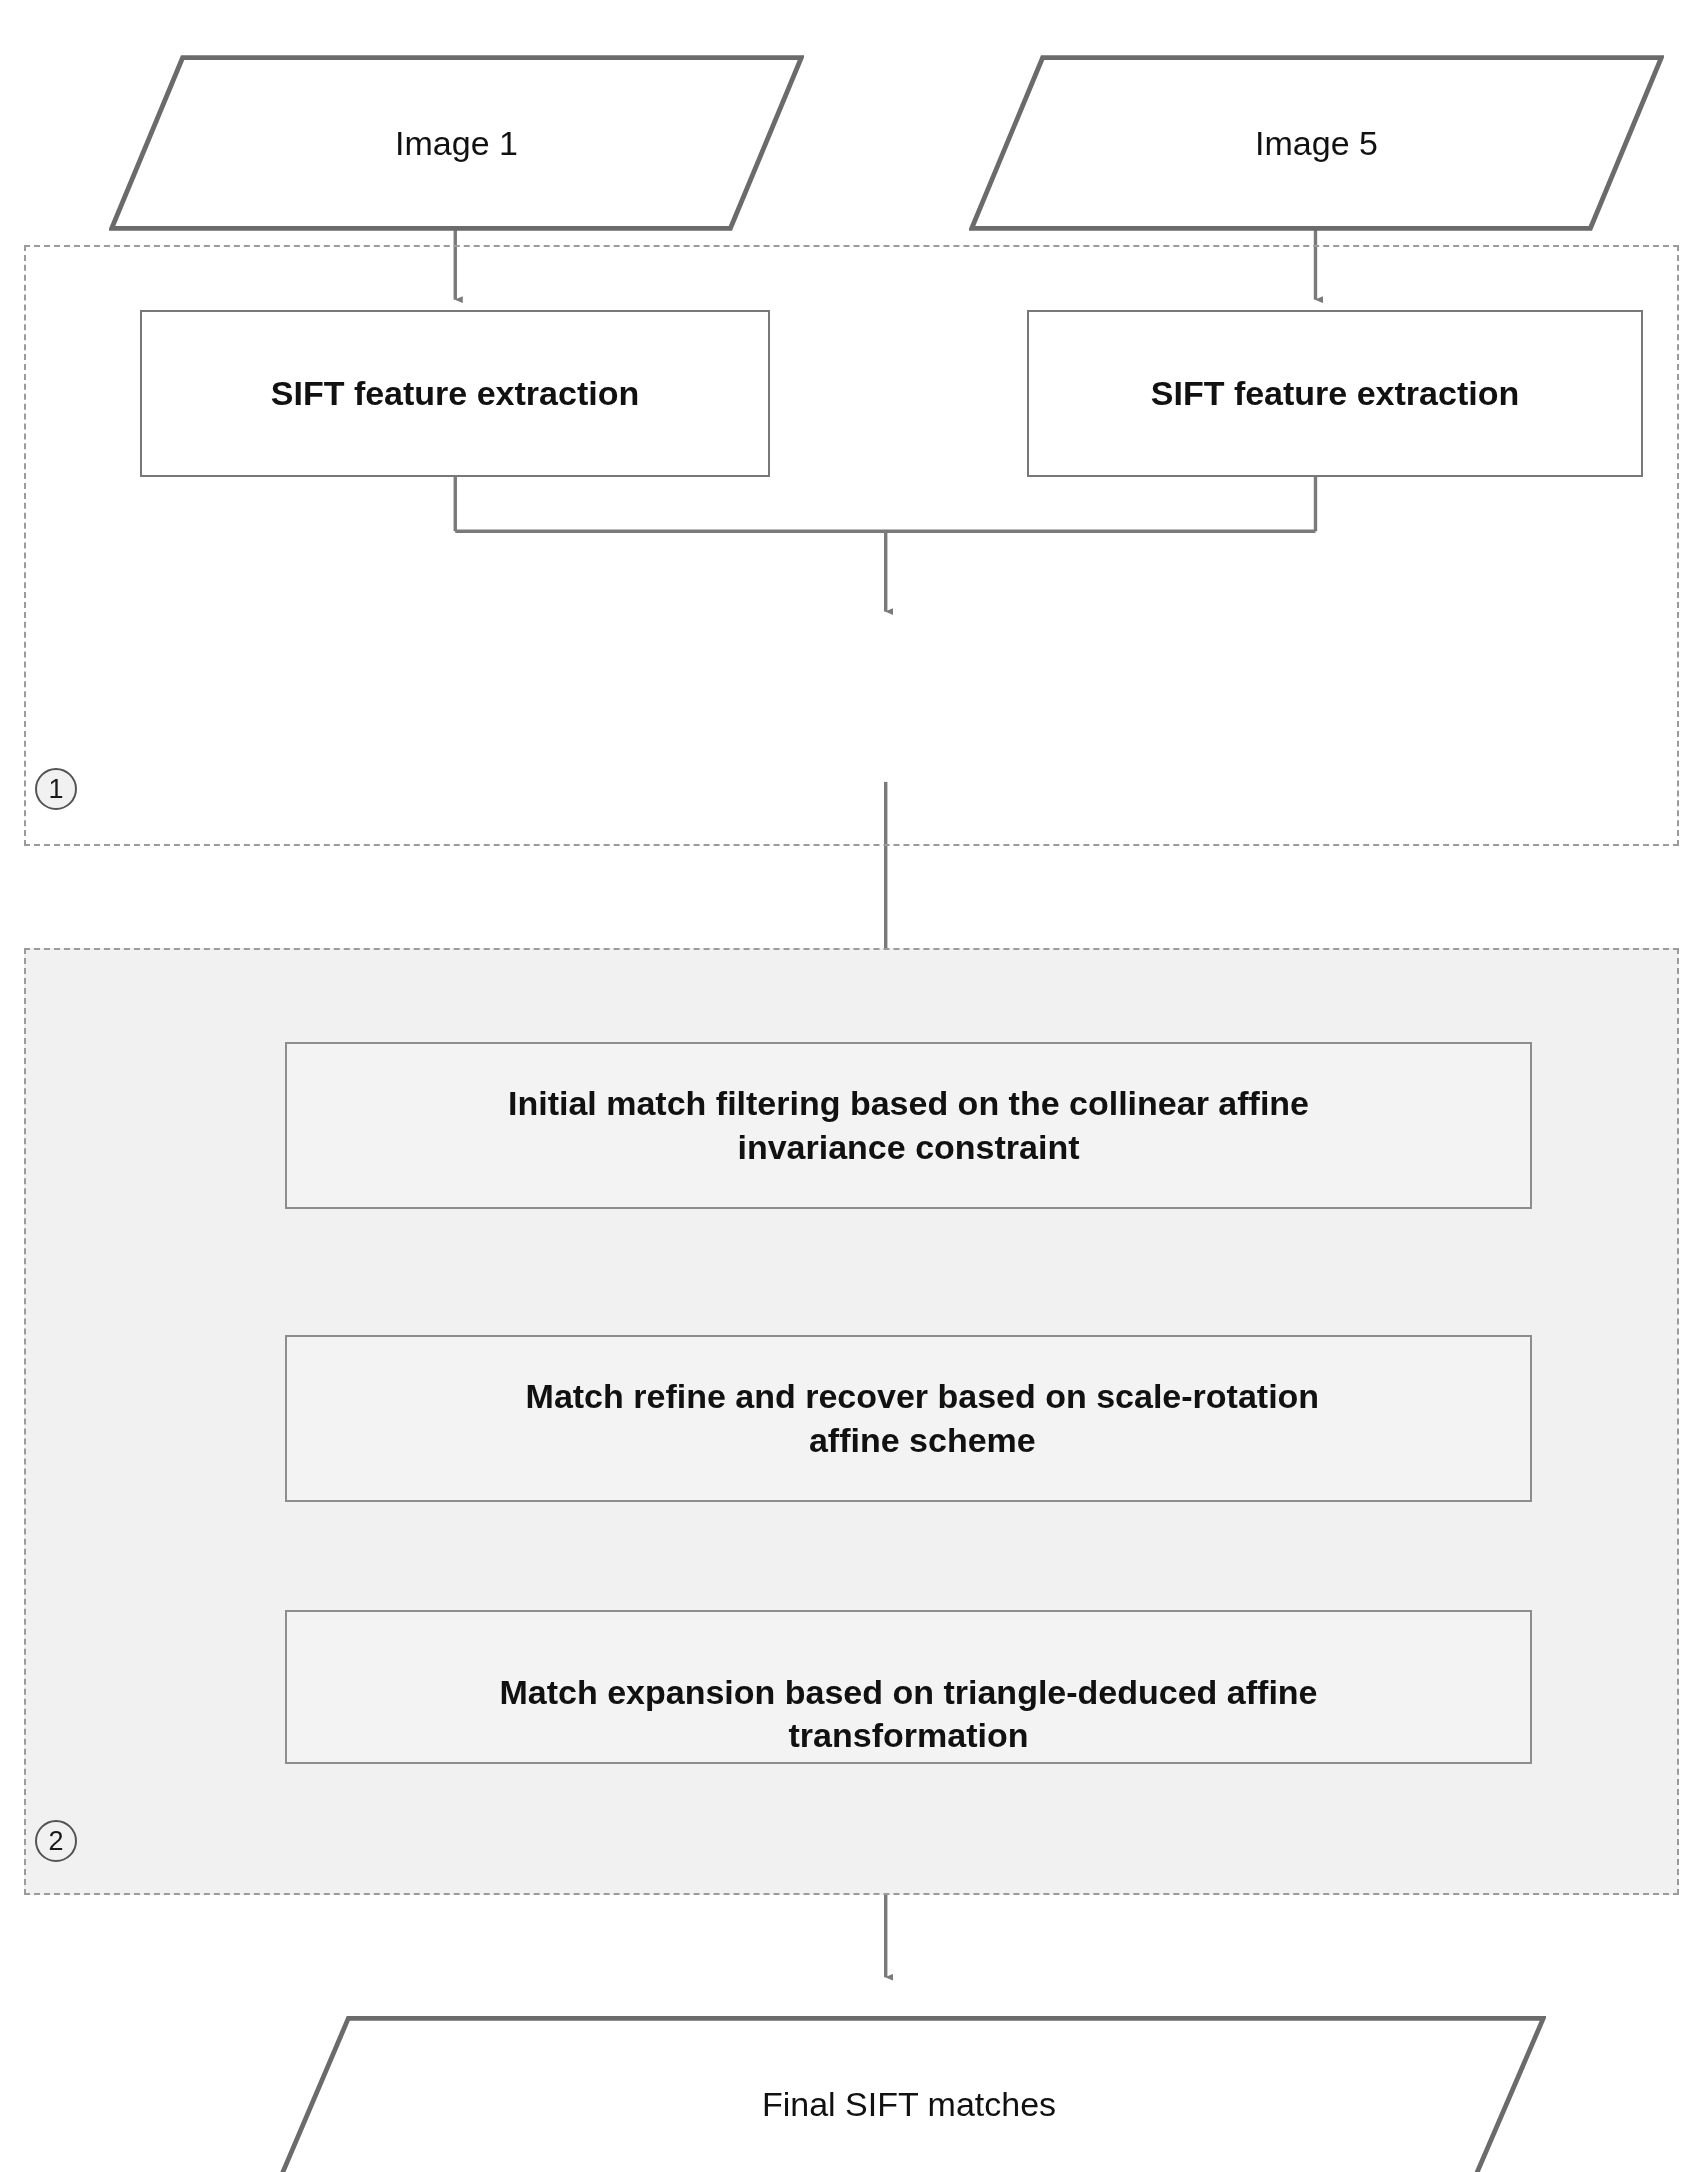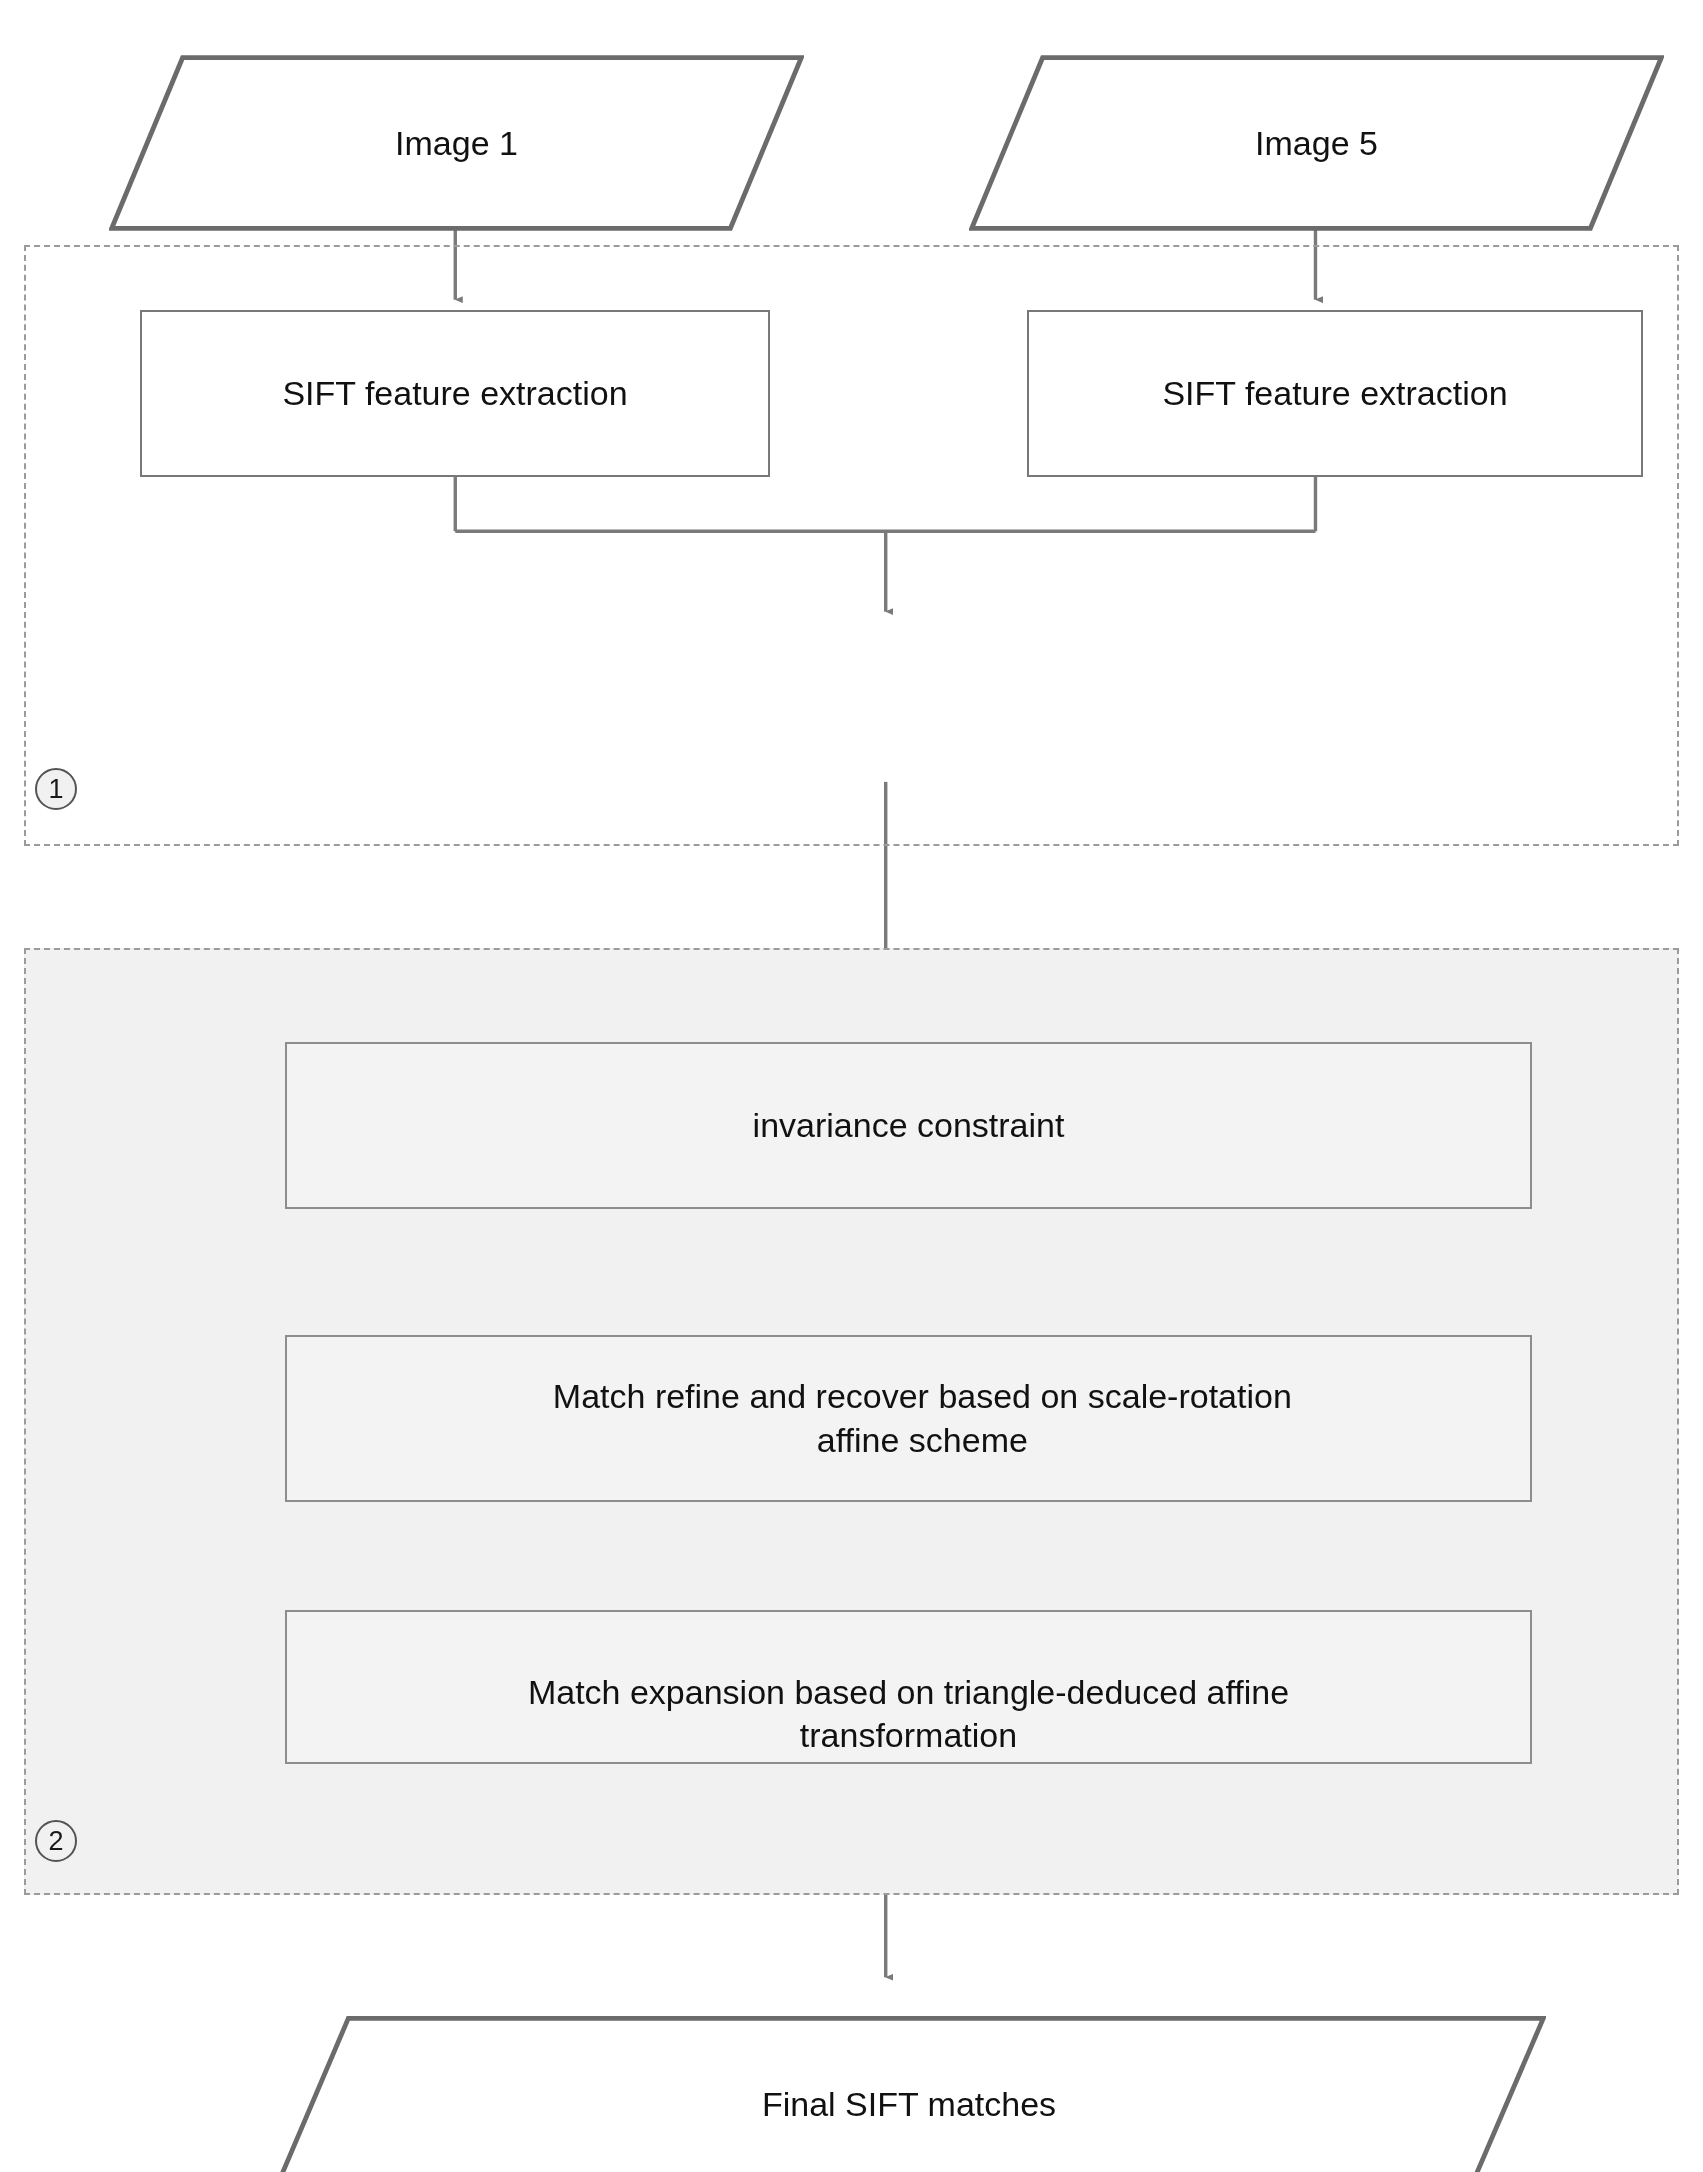--- a/index.html
+++ b/index.html
@@ -50,20 +50,21 @@
     position: absolute;
     box-sizing: border-box;
     display: flex;
     align-items: center;
     justify-content: center;
     text-align: center;
     color: #111111;
     font-size: 34px;
     line-height: 1.28;
     padding: 4.1px 12.3px;
+    font-weight: bold;
   }
   .node.process {
     border: 2.7px solid #787878;
     background: #ffffff;
   }
   .node.process.on-shade {
     background: #f3f3f3;
     border-color: #8d8d8d;
   }
   .node .label { display: block; }
@@ -162,20 +163,21 @@
     <span class="label">SIFT feature extraction</span>
   </div>
 
   <div class="node process" style="left:1027px; top:310px; width:616px; height:167px;">
     <span class="label">SIFT feature extraction</span>
   </div>
 
 
   <div class="node process on-shade" style="left:285px; top:1042px; width:1247px; height:167px;">
     <span>
+      <span class="label">Initial match filtering based on the collinear affine</span>
       <span class="label">invariance constraint</span>
     </span>
   </div>
 
   <div class="node process on-shade" style="left:285px; top:1335px; width:1247px; height:167px;padding-left:40px;">
     <span>
       <span class="label">Match refine and recover based on scale-rotation</span>
       <span class="label">affine scheme</span>
     </span>
   </div>

